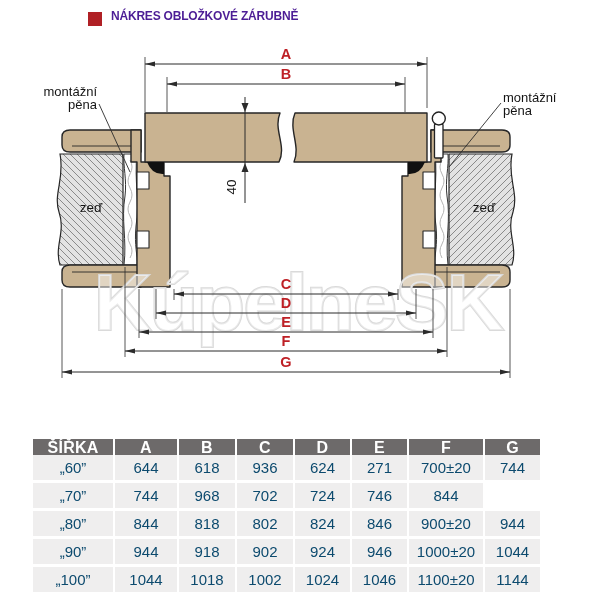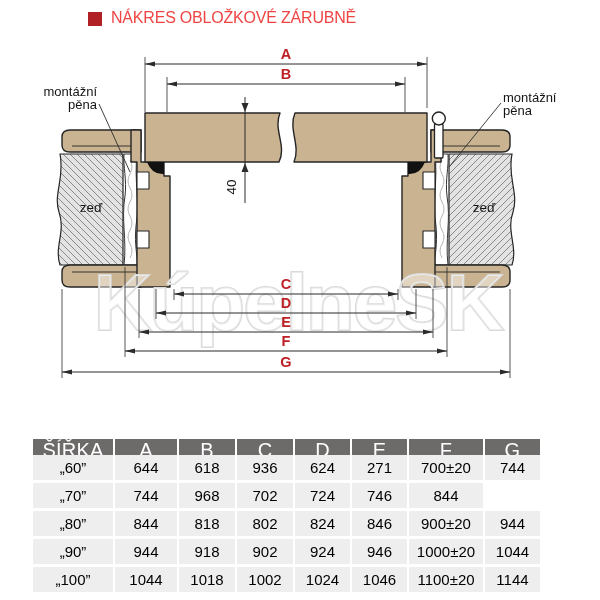--- a/index.html
+++ b/index.html
@@ -1,31 +1,31 @@
 <!DOCTYPE html>
 <html><head>
 <meta charset="utf-8">
 <style>
   html,body{margin:0;padding:0;background:#fff;}
   #page{position:relative;width:600px;height:600px;background:#fff;overflow:hidden;
         font-family:"Liberation Sans",sans-serif;}
   
   .title-row{position:absolute;left:88px;top:9px;display:flex;align-items:flex-start;gap:9px;}
   .title-sq{width:14px;height:14px;background:#b02025;margin-top:3px;flex:0 0 auto;}
-  .title-txt{font-size:16px;font-weight:normal;color:#ef4444;letter-spacing:-0.2px;white-space:nowrap;}
+  .title-txt{font-size:12px;font-weight:bold;color:#4c1d95;letter-spacing:-0.2px;white-space:nowrap;}
   
   #diagram{position:absolute;left:0;top:0;width:600px;height:600px;}
   
   .tbl{position:absolute;left:33px;top:407px;width:507px;}
   .thead,.trow{display:grid;grid-template-columns:80px 62px 56px 56px 55px 55px 74px 55px;column-gap:2px;}
   .thead{height:45px;}
   .trow{height:25px;margin-top:3px;}
-  .th{background:#6d6a6a;color:#fff;font-weight:normal;font-size:20px;
+  .th{background:#6d6a6a;color:#fff;font-weight:bold;font-size:16px;
       display:flex;align-items:center;justify-content:center;letter-spacing:0.2px;margin-top:32px;}
-  .td{background:#efeeee;color:#000000;font-size:15px;
+  .td{background:#efeeee;color:#0c4a6e;font-size:15px;
       display:flex;align-items:center;justify-content:center;}
 </style>
 </head>
 <body>
 
 <div id="page">
 
   <div class="title-row">
     <div class="title-sq"></div>
     <div class="title-txt">NÁKRES OBLOŽKOVÉ ZÁRUBNĚ</div>

